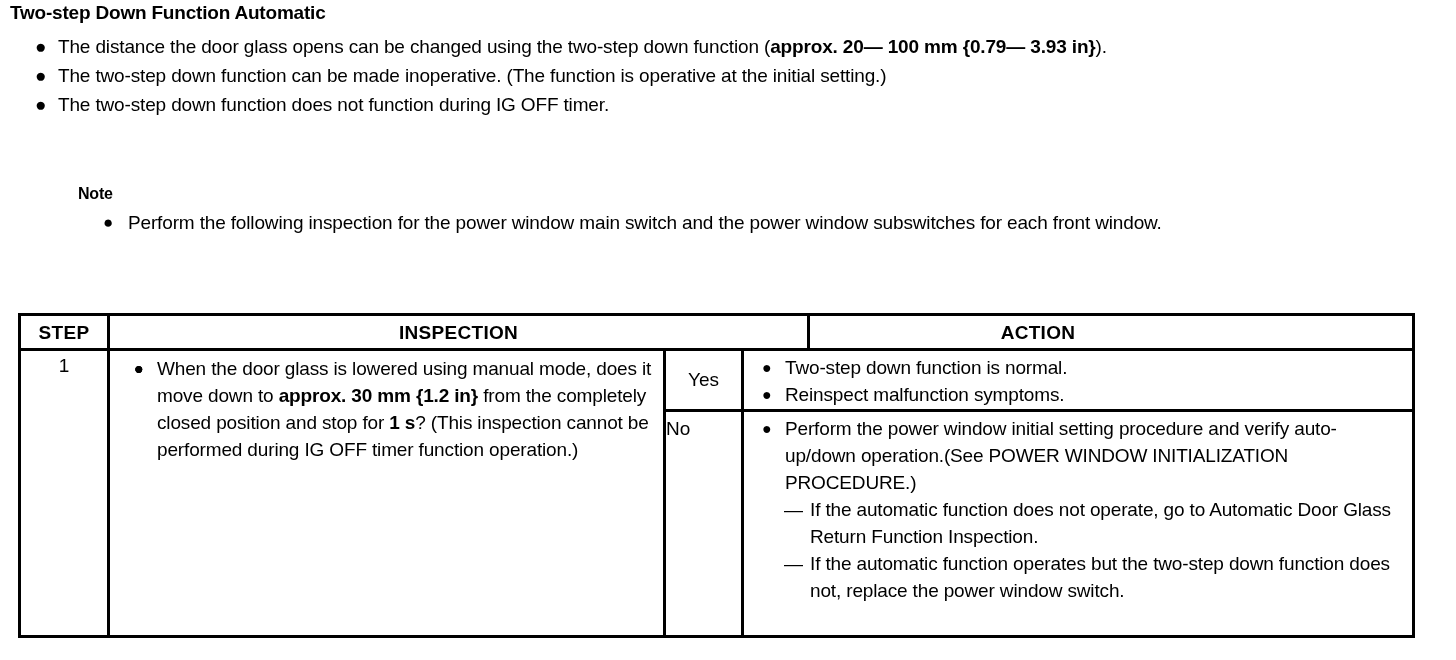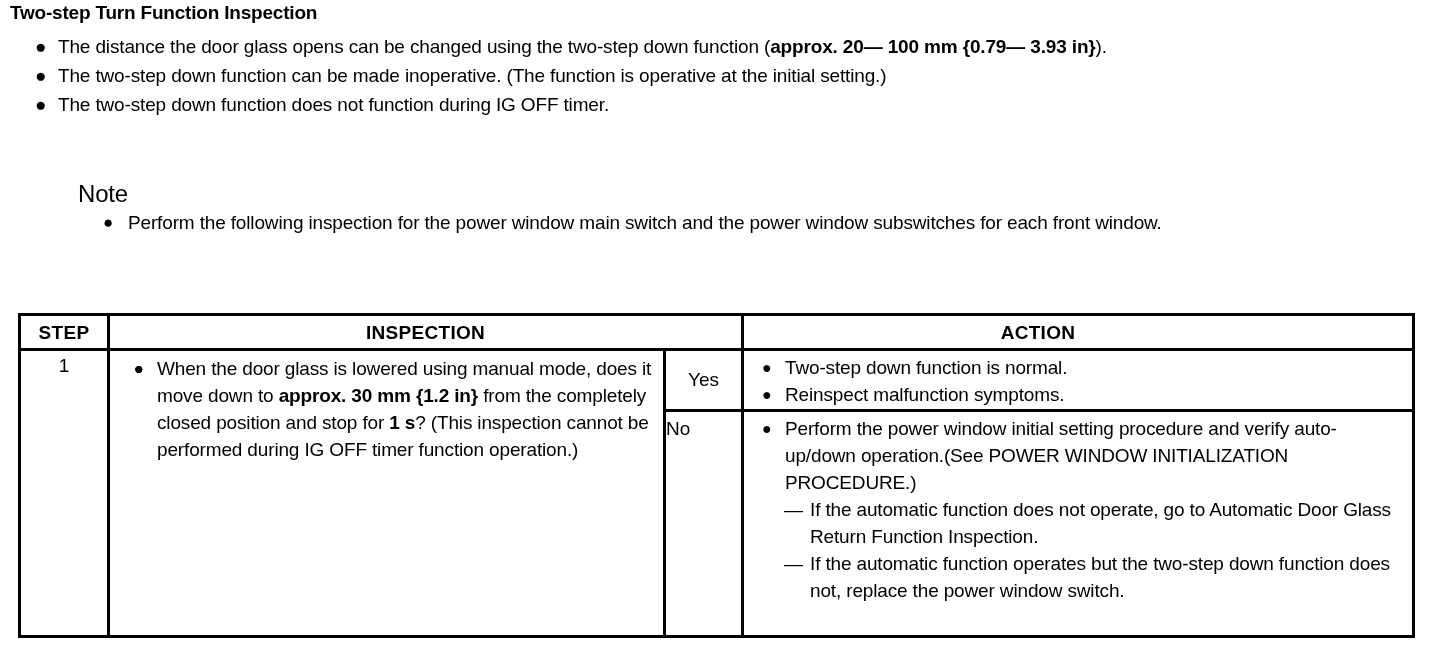--- a/index.html
+++ b/index.html
@@ -52,22 +52,22 @@
   .b { font-weight: bold; }
 
   
   .note-block {
     position: absolute;
     left: 78px;
     top: 182px;
     width: 1360px;
   }
   .note-title {
-    font-size: 24px;
-    font-weight: normal;
+    font-size: 16px;
+    font-weight: bold;
     line-height: 24px;
     letter-spacing: -0.2px;
   }
   .note-list {
     margin-top: 2px;
     padding-left: 22px;
   }
   .note-item {
     position: relative;
     padding-left: 28px;
@@ -108,21 +108,21 @@
     top: 0;
     height: 35px;
     line-height: 34px;
     text-align: center;
     font-size: 19px;
     font-weight: bold;
     letter-spacing: 0.3px;
     box-sizing: border-box;
   }
   .th-step   { left: 0px;   width: 89px;  border-right: 3px solid #000; }
-  .th-insp   { left: 89px;  width: 634px; border-right: 3px solid #000; }
+  .th-insp   { left: 89px;  width: 700px; border-right: 3px solid #000; }
   .th-action { left: 723px; width: 588px; }
 
   
   .tbody {
     position: absolute;
     left: 0; top: 35px;
     width: 100%;
     height: 287px;
   }
 
@@ -223,21 +223,21 @@
     position: absolute;
     left: 26px;
     top: 0;
     font-size: 19px;
     line-height: 27px;
   }
 </style>
 </head>
 <body>
 
-<div class="doc-title">Two-step Turn Function Inspection</div>
+<div class="doc-title">Two-step Down Function Automatic</div>
 
 <div class="top-list">
 
   <div class="top-item">
     <span class="bullet">●</span>
     <span>The distance the door glass opens can be changed using the two-step down function (</span><span class="b">approx. 20— 100 mm {0.79— 3.93 in}</span><span>).</span>
   </div>
 
   <div class="top-item">
     <span class="bullet">●</span>

